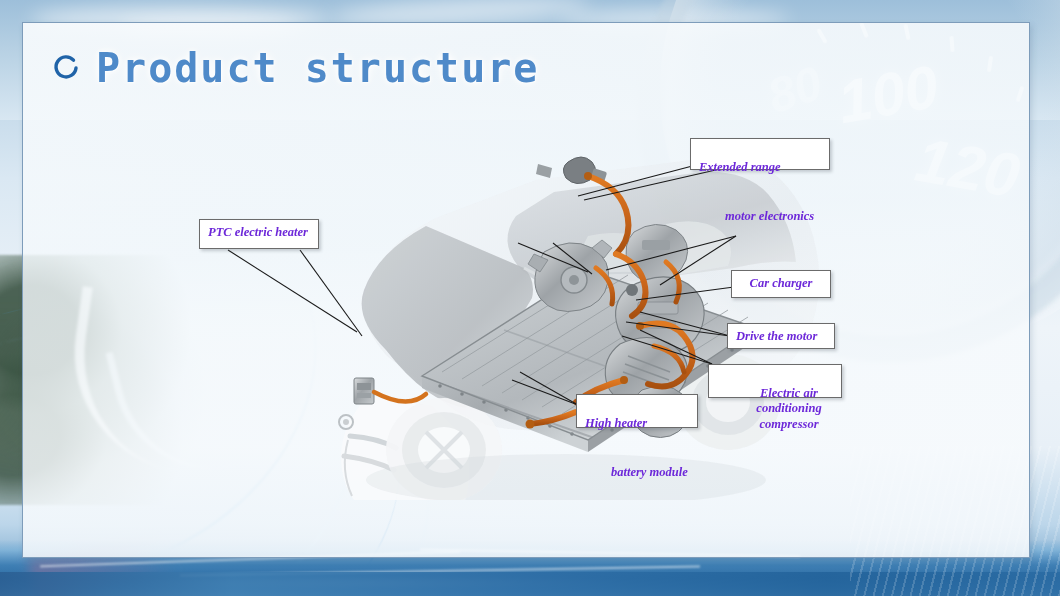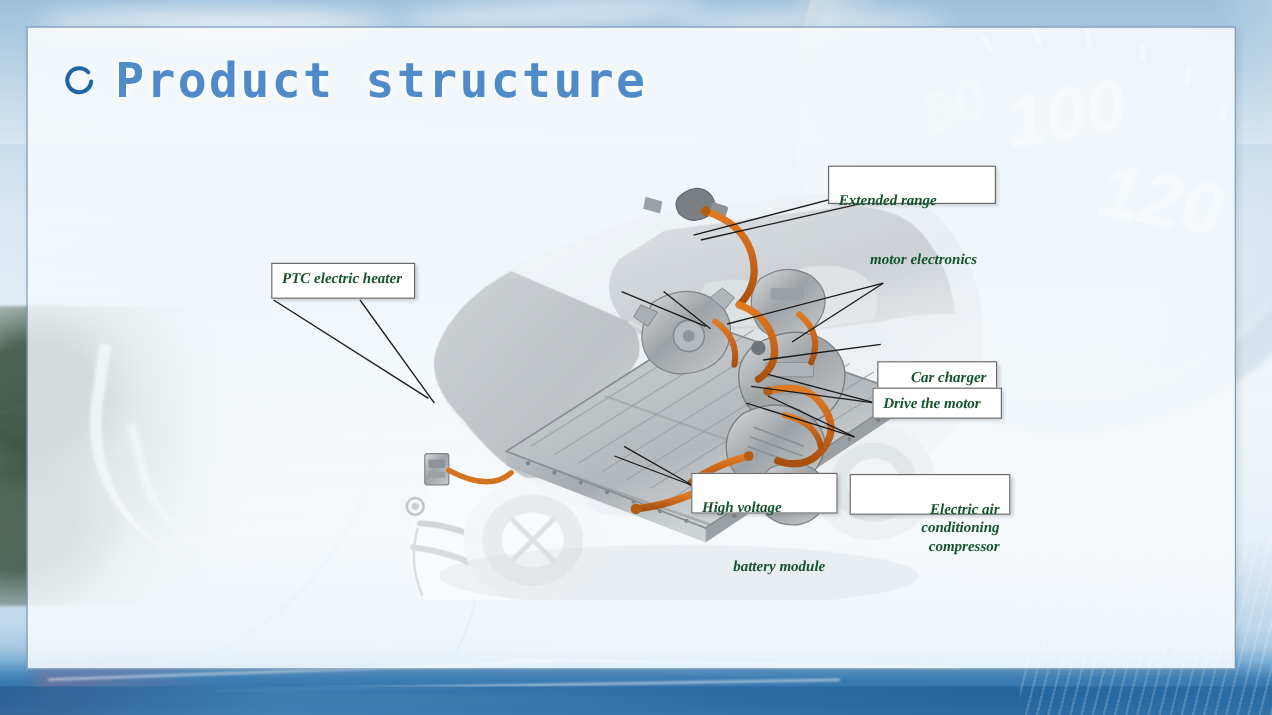--- a/index.html
+++ b/index.html
@@ -83,24 +83,24 @@
   .title-text{font-family:"DejaVu Sans Mono","Liberation Mono",monospace;font-size:40px;font-weight:bold;
     color:#4f8ac9;letter-spacing:2px;line-height:1;
     text-shadow:0 0 6px rgba(255,255,255,.95),0 0 12px rgba(255,255,255,.8),1px 1px 0 rgba(255,255,255,.6);}
 
   
   .car-wrap{position:absolute;left:236px;top:140px;width:620px;height:360px;}
   .car-svg{position:absolute;left:0;top:0;}
 
   
   .callout{position:absolute;background:#ffffff;border:1.4px solid #6b6b6b;
-    font-family:"Liberation Serif",serif;font-style:italic;font-weight:bold;font-size:12.5px;color:#14532d;
+    font-family:"Liberation Serif",serif;font-style:italic;font-weight:bold;font-size:12.5px;color:#6d28d9;
     line-height:1.25;padding:5px 8px;box-sizing:border-box;
     box-shadow:2px 2px 3px rgba(90,100,110,.30);white-space:pre-line;}
-  .ct-center{text-align:right;margin-top:31px;}
+  .ct-center{text-align:center;}
   .ct-left{text-align:left;}
   .ct-ind{text-align:left;}
   .ct-ind .l2{display:block;padding-left:26px;margin-top:34px;}
 
   .lead-svg{position:absolute;left:0;top:0;width:1060px;height:596px;pointer-events:none;}
 </style>
 </head>
 <body>
 
 <div class="slide">
@@ -355,36 +355,36 @@
       <path d="M730 336 L626 322"></path>
 
       <path d="M712 364 L640 330"></path>
       <path d="M712 364 L622 336"></path>
 
       <path d="M578 405 L512 380"></path>
       <path d="M578 405 L520 372"></path>
     </g>
   </svg>
 
-  <div class="callout ct-left" style="left:226px;top:219px;width:120px;height:30px;">PTC electric heater</div>
+  <div class="callout ct-left" style="left:199px;top:219px;width:120px;height:30px;">PTC electric heater</div>
 
 
   <div class="callout ct-ind" style="left:690px;top:138px;width:140px;height:32px;">
     <span>Extended range</span>
     <span class="l2">motor  electronics</span>
   </div>
 
 
   <div class="callout ct-center" style="left:731px;top:270px;width:100px;height:28px;">Car charger</div>
 
   <div class="callout ct-left" style="left:727px;top:323px;width:108px;height:26px;">Drive the motor</div>
 
   <div class="callout ct-center" style="left:708px;top:364px;width:134px;height:34px;padding-left:36px;">
     <span>Electric air conditioning</span>
     <span>compressor</span>
   </div>
 
   <div class="callout ct-ind" style="left:576px;top:394px;width:122px;height:34px;">
-    <span>High voltage</span>
+    <span>High heater</span>
     <span class="l2">battery module</span>
   </div>
 
 </div>
 
 </body></html>

